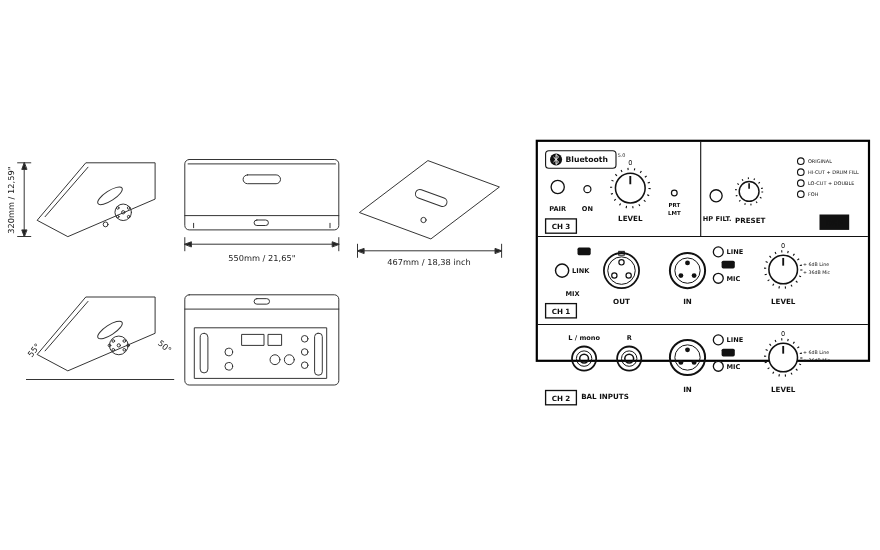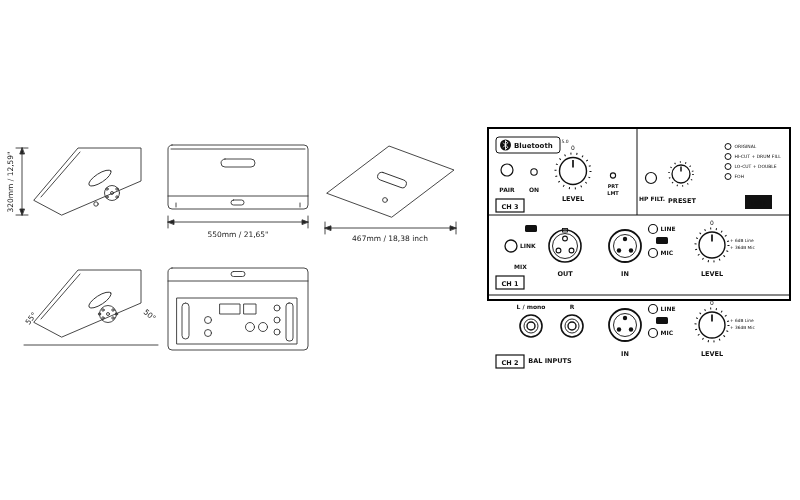--- a/index.html
+++ b/index.html
@@ -4,21 +4,21 @@
 <style>
   * { box-sizing: border-box; }
   html, body { margin:0; padding:0; }
   body {
     width:800px; height:500px; position:relative; overflow:hidden;
     background:#ffffff;
     font-family:"DejaVu Sans", sans-serif;
   }
   #drawings { position:absolute; left:0; top:0; }
   #panel {
-    position:absolute; left:487px; top:127px; width:304px; height:174px;
+    position:absolute; left:487px; top:127px; width:304px; height:202px;
     border:2px solid #000; background:#fff;
   }
   text { font-family:"DejaVu Sans", sans-serif; fill:#111; stroke:none; }
   .t42{font-size:4.3px}
   .t45{font-size:4.5px}
   .t5{font-size:5px}
   .t6{font-size:6px}
   .t65{font-size:6.5px}
   .t7{font-size:7px}
   .b{font-weight:bold}

